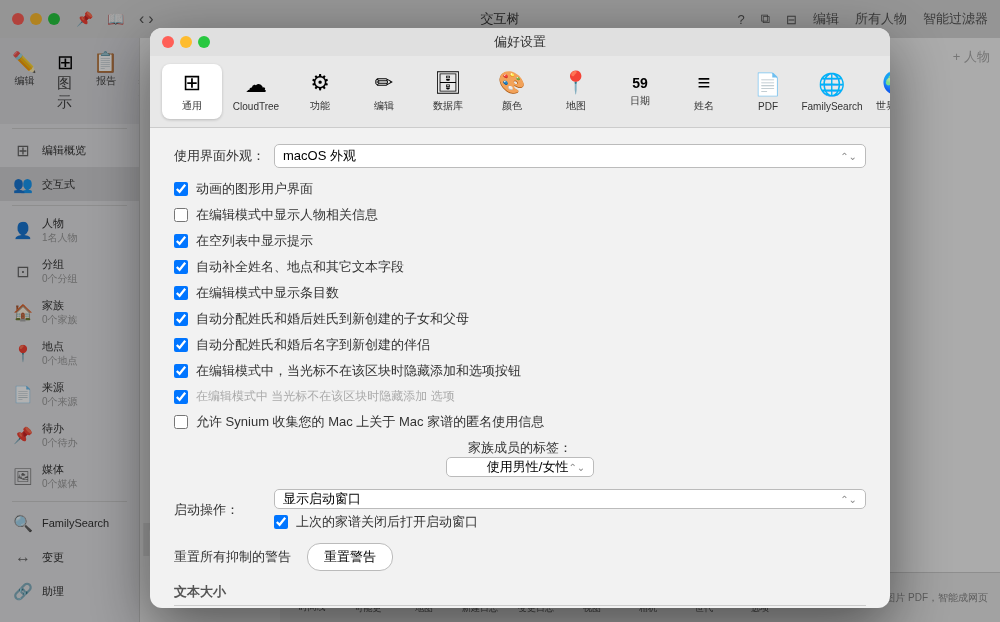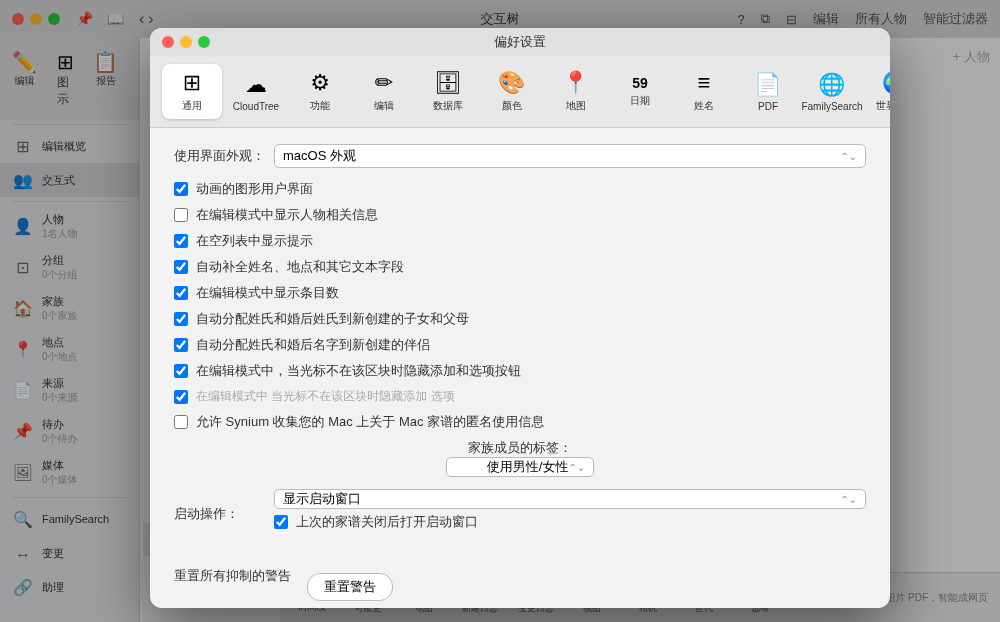--- a/index.html
+++ b/index.html
@@ -312,21 +312,20 @@
       text-align: center;
     }
 
     .reset-btn {
       background: white;
       border: 1px solid #bbb;
       border-radius: 13px;
       padding: 4px 16px;
       font-size: 13px;
       cursor: pointer;
-      margin-top: 22px;
     }
 
     .pref-reset-row {
       display: flex;
       align-items: center;
       margin-bottom: 12px;
       gap: 16px;
     }
 
     .pref-reset-label {
@@ -424,21 +423,21 @@
 
 <div class="sidebar">
 
   <div style="display:flex; padding: 8px 4px; gap:4px; background:#d8d8dc;">
     <div style="display:flex; flex-direction:column; align-items:center; padding:4px 8px; cursor:pointer;">
       <span style="font-size:20px;">✏️</span>
       <span style="font-size:10px; color:#444;">编辑</span>
     </div>
     <div style="display:flex; flex-direction:column; align-items:center; padding:4px 8px; cursor:pointer;">
       <span style="font-size:20px;">⊞</span>
-      <span style="font-size:12px; color:#444;">图示</span>
+      <span style="font-size:15px; color:#444;">图示</span>
     </div>
     <div style="display:flex; flex-direction:column; align-items:center; padding:4px 8px; cursor:pointer;">
       <span style="font-size:20px;">📋</span>
       <span style="font-size:10px; color:#444;">报告</span>
     </div>
     <div style="display:flex; flex-direction:column; align-items:center; padding:4px 8px; cursor:pointer;">
       <span style="font-size:20px;">≡</span>
       <span style="font-size:10px; color:#444;">列表</span>
     </div>
   </div>
@@ -721,21 +720,21 @@
         </div>
       </div>
 
       <div class="pref-select-row">
         <span class="pref-select-label">启动操作：</span>
         <div style="flex:1; display:flex; flex-direction:column; gap:4px;">
           <div class="pref-select">
             <span>显示启动窗口</span>
             <span class="arrow">⌃⌄</span>
           </div>
-          <div class="checkbox-row" style="margin-bottom:8px;">
+          <div class="checkbox-row" style="margin-bottom:0;">
             <input type="checkbox" checked="" style="">
             <label>上次的家谱关闭后打开启动窗口</label>
           </div>
         </div>
       </div>
 
       <div class="pref-reset-row">
         <span class="pref-reset-label">重置所有抑制的警告</span>
         <button class="reset-btn">重置警告</button>
       </div>

